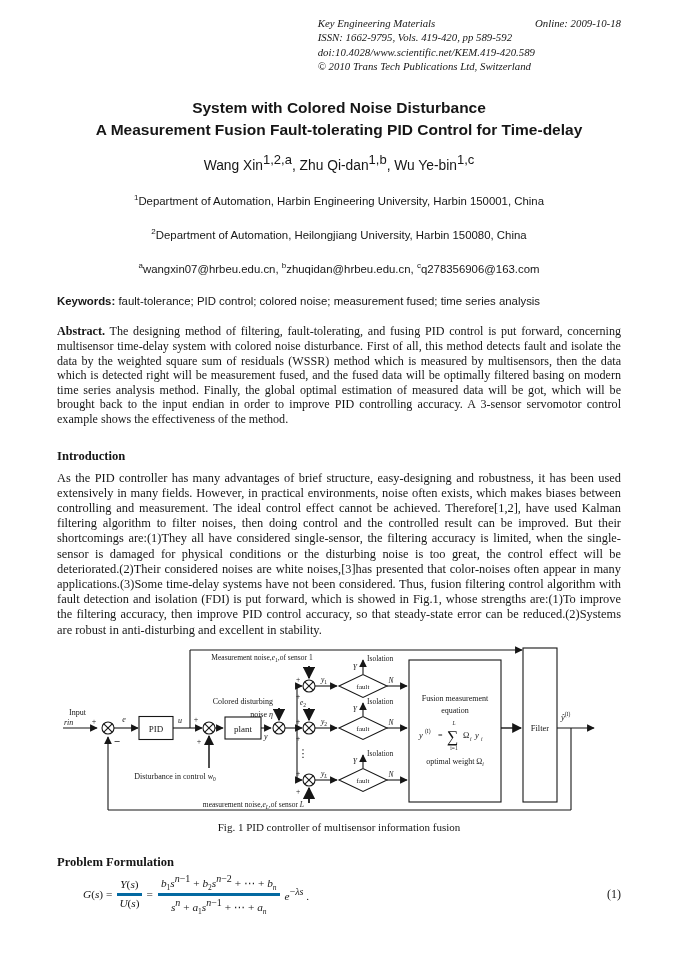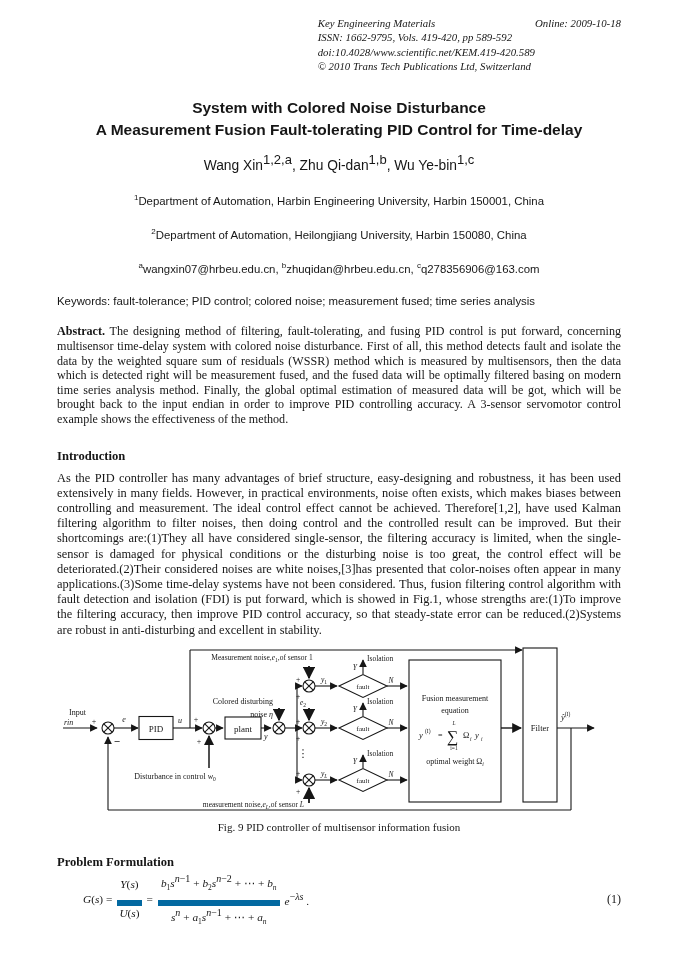--- a/index.html
+++ b/index.html
@@ -11,21 +11,21 @@
   .header-right{white-space:nowrap;}
 
   .title{font:bold 15.5px "Liberation Sans",sans-serif;text-align:center;
          line-height:1.4;margin:24px 4px 0 4px;}
   .authors{font:13.8px "Liberation Sans",sans-serif;text-align:center;margin-top:12px;}
   .authors sup{font-size:13px;}
   .affil{font:11.4px "Liberation Sans",sans-serif;text-align:center;margin-top:20px;}
   .affil sup{font-size:8px;}
 
   .keywords{font:11.4px "Liberation Sans",sans-serif;margin:21px 0 0 0;}
-  .keywords b{font-weight:normal;}
+  .keywords b{font-weight:bold;}
 
   .abstract{font:12.1px "Liberation Serif",serif;text-align:justify;
             line-height:1.21;margin:17px 0 0 0;}
   .abstract b{font-weight:bold;font-family:Liberation Serif, serif;}
 
   h2{font:bold 12.6px "Liberation Serif",serif;margin:22px 0 0 0;}
   .body-text{font:12.4px "Liberation Serif",serif;text-align:justify;
              line-height:1.225;margin:7px 0 0 0;}
 
   figure{margin:6px 0 0 0;}
@@ -33,21 +33,21 @@
   figcaption{font:11px "Liberation Serif",serif;text-align:center;margin-top:1px;}
 
   .diag-text{font-family:"Liberation Serif",serif;fill:#161616;}
 
   .equation-row{display:flex;align-items:center;justify-content:space-between;
                 font:12px "Liberation Serif",serif;margin-top:3px;}
   .equation{display:flex;align-items:center;gap:5px;margin-left:26px;font-size:11.3px;}
   .equation sup{font-size:10px;}
   .equation sub{font-size:7.5px;}
   .frac{display:inline-flex;flex-direction:column;text-align:center;line-height:1.2;}
-  .frac .num{border-bottom:6px solid #0369a1;padding:0 3px 8px 3px;}
+  .frac .num{border-bottom:3px solid #0369a1;padding:0 3px 1px 3px;}
   .frac .den{padding-top:1px;}
   .eq-number{margin-left:8px;}
 </style>
 </head>
 <body>
 
 <div class="page">
 
   <div class="header">
     <div class="header-left">
@@ -219,21 +219,21 @@
           <text x="406" y="94" font-size="8.5">Ω</text>
           <text x="413" y="96.5" font-size="5.5" font-style="italic">i</text>
           <text x="418" y="94" font-size="8.5" font-style="italic">y</text>
           <text x="424" y="96.5" font-size="5.5" font-style="italic">i</text>
         </g>
         <text x="398" y="120" font-size="8" text-anchor="middle"><tspan>optimal weight </tspan><tspan>Ω</tspan><tspan dy="2" font-size="5.5" font-style="italic">i</tspan></text>
         <text x="483" y="87" font-size="8.5" text-anchor="middle">Filter</text>
         <text x="504" y="76" font-size="8.5"><tspan font-style="italic">ŷ</tspan><tspan dy="-4" font-size="5.5">(I)</tspan></text>
       </g>
     </svg>
-    <figcaption>Fig. 9 PID controller of multisensor information fusion</figcaption>
+    <figcaption>Fig. 1 PID controller of multisensor information fusion</figcaption>
   </figure>
 
   <h2>Problem Formulation</h2>
 
   <div class="equation-row">
     <span class="equation">
       <span><i>G</i>(<i>s</i>) =</span>
       <span class="frac">
         <span class="num"><i>Y</i>(<i>s</i>)</span>
         <span class="den"><i>U</i>(<i>s</i>)</span>

